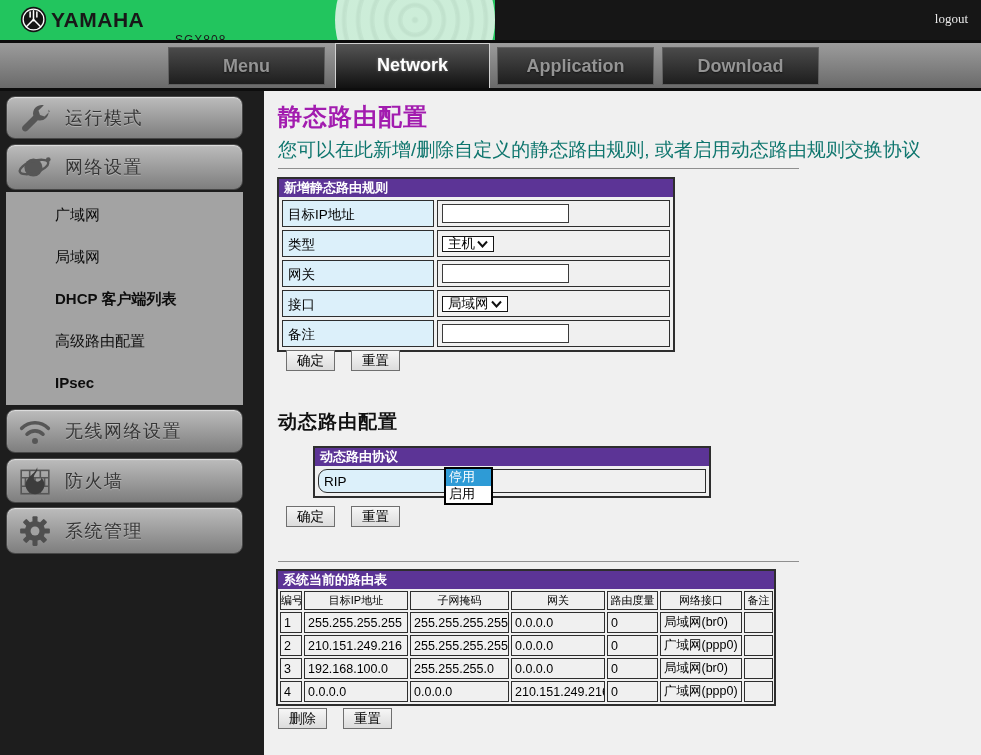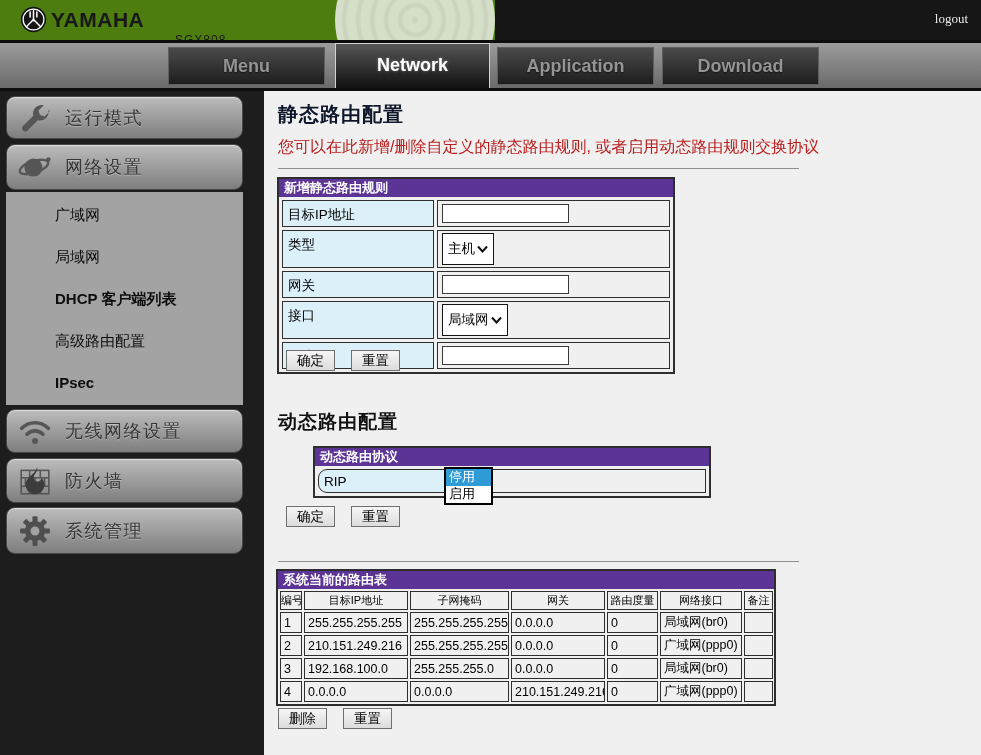--- a/index.html
+++ b/index.html
@@ -1,21 +1,21 @@
 <!DOCTYPE html>
 <html><head>
 <meta charset="utf-8">
 <style>
   * { margin:0; padding:0; box-sizing:border-box; }
   body { font-family:"Liberation Sans", sans-serif; background:#fff; }
   #screen { position:relative; width:981px; height:755px; overflow:hidden; background:#f0f0f0; }
 
   
   .top-header { position:absolute; left:0; top:0; width:981px; height:40px; background:#161616; }
-  .header-white { position:absolute; left:0; top:0; width:495px; height:40px; background:#4d7c0f; overflow:hidden; }
+  .header-white { position:absolute; left:0; top:0; width:495px; height:40px; background:#22c55e; overflow:hidden; }
   .ripple { position:absolute; left:335px; top:-60px; width:160px; height:160px; border-radius:50%;
             background:repeating-radial-gradient(circle, #e9e9e9 0 2px, #f7f7f7 4px 12px, #ececec 13px 14px);
             opacity:.8; }
   .brand { position:absolute; left:20px; top:6px; display:flex; align-items:center; }
   .brand-text { font-size:21px; font-weight:bold; color:#181818; letter-spacing:.5px; margin-left:4px; }
   .model { position:absolute; left:175px; top:10px; font-size:12px; color:#1b1b1b; letter-spacing:1px;margin-top:23px; }
   .logout { position:absolute; right:13px; top:11px; font-family:"Liberation Serif", serif; font-size:13px;
             color:#e9e9e9; text-decoration:none; cursor:pointer; }
   .strip { position:absolute; left:0; width:981px; background:#0d0d0d; }
   .strip1 { top:40px; height:3px; }
@@ -48,41 +48,41 @@
   .sb2 { top:53px; height:46px; }
   .sb3 { top:318px; height:44px; }
   .sb4 { top:367px; height:45px; }
   .sb5 { top:416px; height:47px; }
   .submenu { position:absolute; left:6px; top:101px; width:237px; height:213px; background:#a3a3a3; padding-top:2px; }
   .submenu-item { height:42px; line-height:42px; padding-left:49px; font-size:15px; color:#0d0d0d; cursor:pointer; }
   .submenu-item.bold { font-weight:bold; }
 
   
   .content { position:absolute; left:264px; top:91px; width:717px; height:664px; background:#f0f0f0; }
-  .page-title { position:absolute; left:14px; top:10px; font-size:20px; font-weight:bold; color:#0f172a; letter-spacing:1px; }
-  .page-desc { position:absolute; left:14px; top:46px; font-size:16px; color:#b91c1c; }
+  .page-title { position:absolute; left:14px; top:10px; font-size:24px; font-weight:bold; color:#a21caf; letter-spacing:1px; }
+  .page-desc { position:absolute; left:14px; top:46px; font-size:19px; color:#0f766e; }
   .divider { position:absolute; height:1px; background:#8f8f8f; width:521px; left:14px; }
   .div1 { top:77px; } .div2 { top:470px; }
   .h2-title { position:absolute; left:14px; top:318px; font-size:19px; font-weight:bold; color:#111; letter-spacing:1px; }
 
   .ptable { position:absolute; border:2px solid #2e2e2e; background:#f0f0f0; }
   .pt-form { left:13px; top:86px; width:398px; }
   .pt-dyn  { left:13px; top:355px; width:398px;margin-left:36px; }
   .pt-route{ left:12px; top:478px; width:500px; }
   .phead { background:#5c3496; color:#fff; font-size:13px; font-weight:bold; padding:2px 0 2px 5px; line-height:14px; }
   .frow { display:flex; gap:3px; margin:3px; }
   .fl { width:152px; background:#dcf0fa; border:1px solid #2e2e2e; font-size:13.5px; color:#000;
         padding:5px 0 0 5px; }
   .fv { flex:1; border:1px solid #2e2e2e; padding:2px 3px; display:flex; align-items:center; min-height:27px; }
   .pt-dyn .fv { min-height:24px; }
   .pt-dyn .fl { padding-top:4px;border-radius:9px; }
   .txt-input { width:127px; height:19px; border:1px solid #3a3a3a; background:#fff; font-size:13px;
                font-family:inherit; padding:0 3px; margin-left:1px; }
   .sel { display:inline-flex; align-items:center; gap:2px; background:#fff; border:1px solid #141414;
-         height:32px; padding:0 5px; font-size:13.5px; color:#000; cursor:pointer; margin-left:1px; }
+         height:16px; padding:0 5px; font-size:13.5px; color:#000; cursor:pointer; margin-left:1px; }
   .sel svg { display:block; }
 
   .btnrow { position:absolute; display:flex; gap:16px; }
   .br1 { left:22px; top:259px; } .br2 { left:22px; top:415px; } .br3 { left:14px; top:617px; }
   .btn { min-width:48px; height:21px; background:linear-gradient(#f6f6f6,#dcdcdc); border:1px solid #6f6f6f;
          font-size:13.5px; font-family:inherit; color:#000; padding:0 10px; cursor:pointer; line-height:18px; }
 
   .listbox { position:absolute; left:180px; top:376px; width:49px; background:#fff; border:2px solid #000; z-index:10; }
   .opt { height:17px; line-height:16px; font-size:13px; padding:0 3px; color:#000; cursor:pointer; white-space:nowrap; }
   .opt.selected { background:#2e9bd6; color:#fff; }

